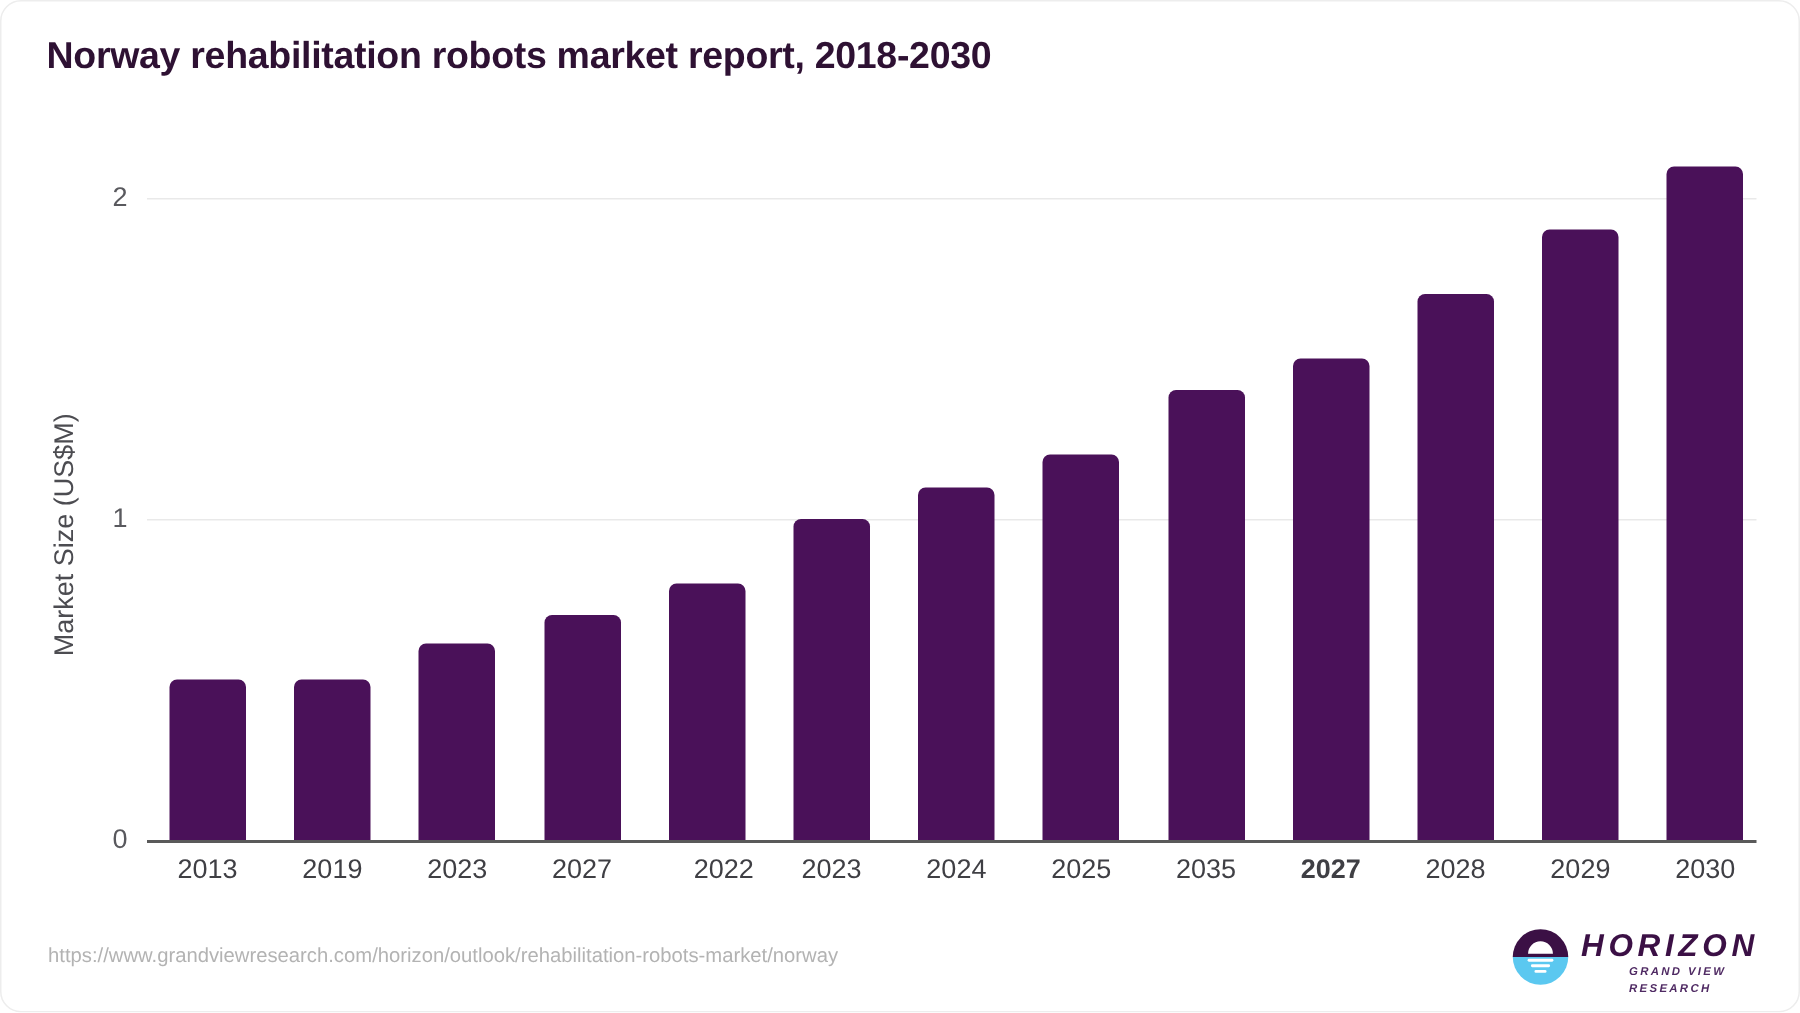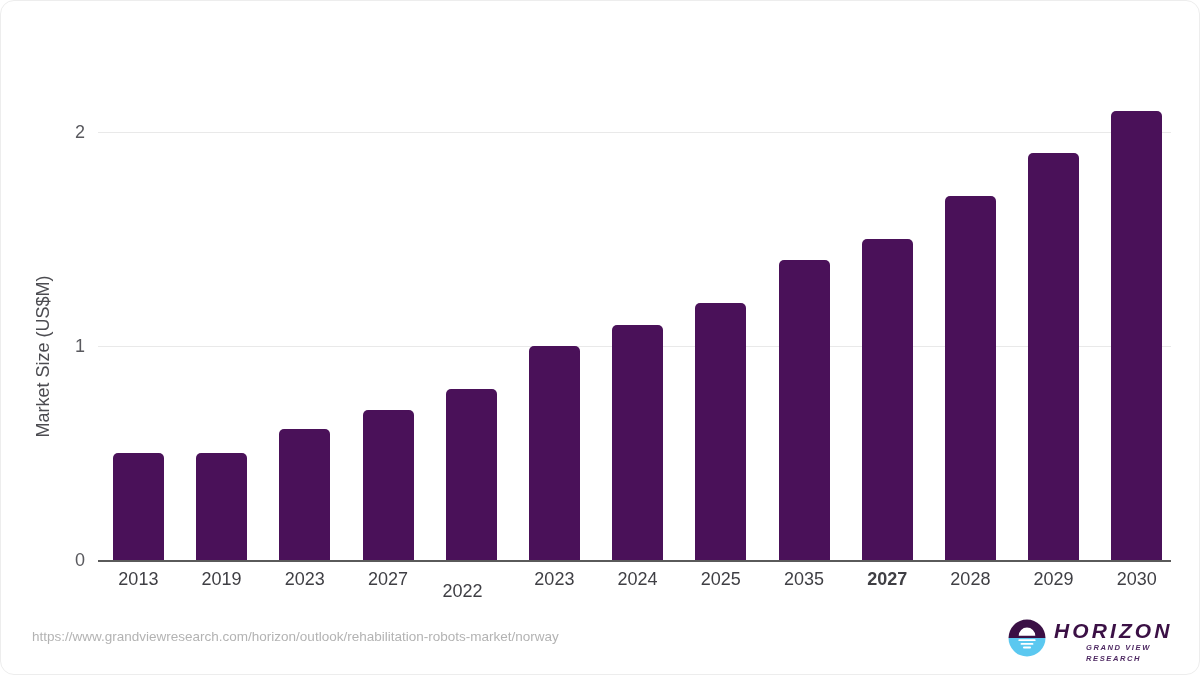--- a/index.html
+++ b/index.html
@@ -152,20 +152,21 @@
     color: #4f2a63;
     line-height: 11px;
     margin-left: 32px;
   }
 </style>
 </head>
 <body>
 
 <div id="figure">
 
+  <div id="chart-title">Norway rehabilitation robots market report, 2018-2030</div>
 
   <div id="plot">
 
     <div id="gridlines">
         <div class="gridline" style="top: 345px;"></div>
         <div class="gridline" style="top: 131px;"></div>
       </div>
     <div id="yticklabels">
         <div class="ytick-wrap" style="top: 559px;">
           <div class="ytick">0</div>
@@ -196,21 +197,21 @@
         <div class="bar" title="2028: 1.7" style="left: 944px; top: 195.2px; height: 363.8px; background: rgb(74, 17, 89);"></div>
         <div class="bar" title="2029: 1.9" style="left: 1027.2px; top: 152.4px; height: 406.6px; background: rgb(74, 17, 89);"></div>
         <div class="bar" title="2030: 2.1" style="left: 1110.4px; top: 109.6px; height: 449.4px; background: rgb(74, 17, 89);"></div>
       </div>
 
     <div id="xticklabels">
         <div class="xtick" style="left: 95.9px;">2013</div>
         <div class="xtick" style="left: 179.1px;">2019</div>
         <div class="xtick" style="left: 262.3px;">2023</div>
         <div class="xtick" style="left: 345.5px;">2027</div>
-        <div class="xtick" style="left: 420px; margin-top: 12px;">2022</div>
+        <div class="xtick" style="left: 440px;">2022</div>
         <div class="xtick" style="left: 511.9px;">2023</div>
         <div class="xtick" style="left: 595.1px;">2024</div>
         <div class="xtick" style="left: 678.3px;">2025</div>
         <div class="xtick" style="left: 761.5px;">2035</div>
         <div class="xtick" style="left: 844.7px; font-weight: bold;">2027</div>
         <div class="xtick" style="left: 927.9px;">2028</div>
         <div class="xtick" style="left: 1011.1px;">2029</div>
         <div class="xtick" style="left: 1094.3px;">2030</div>
       </div>
 

